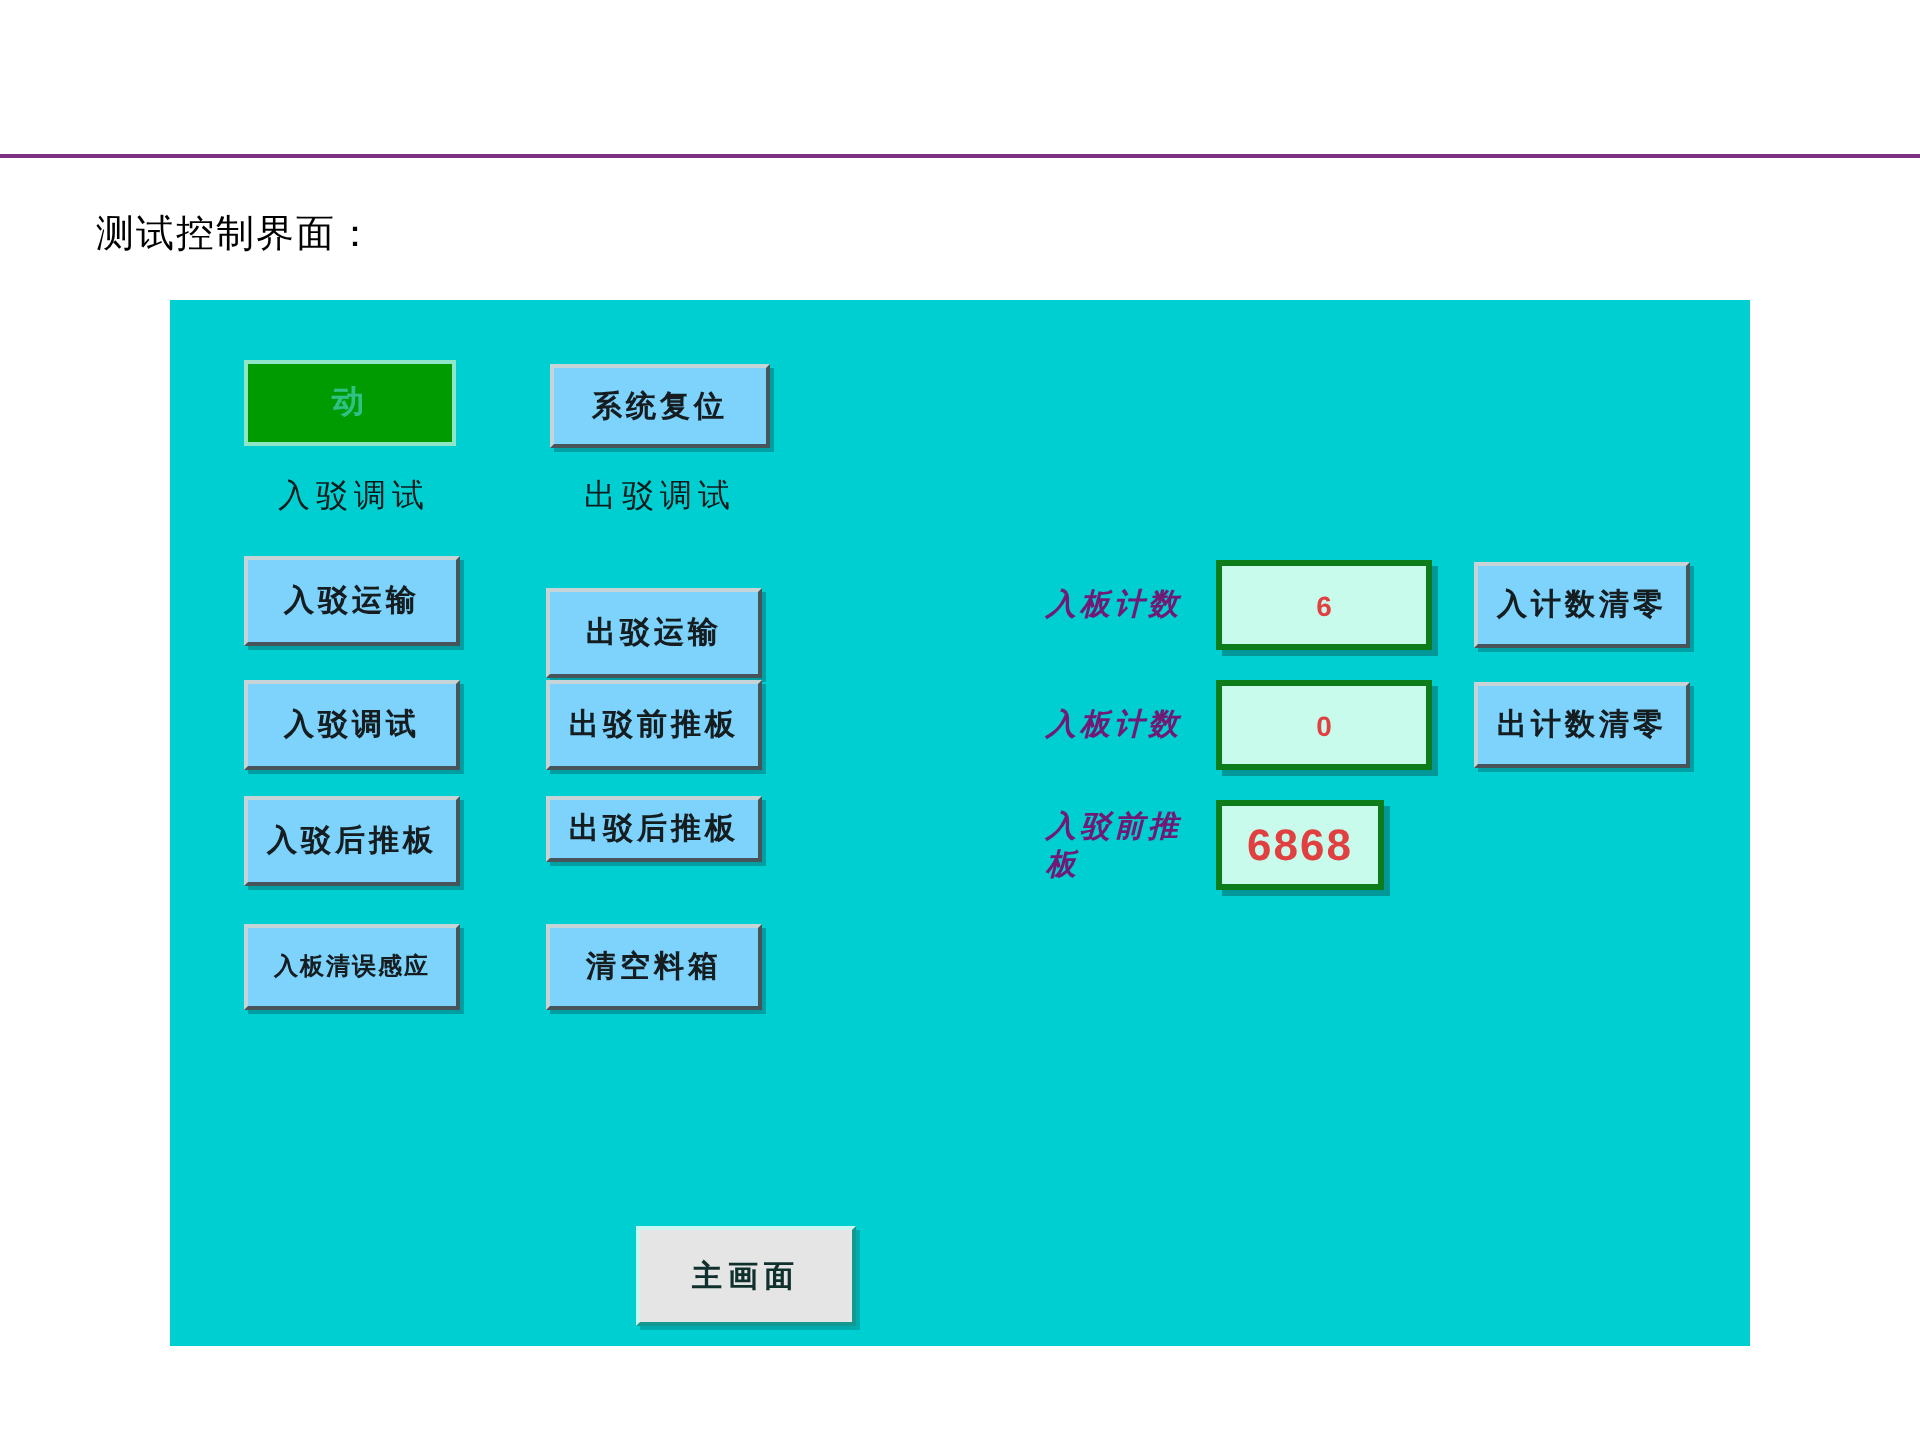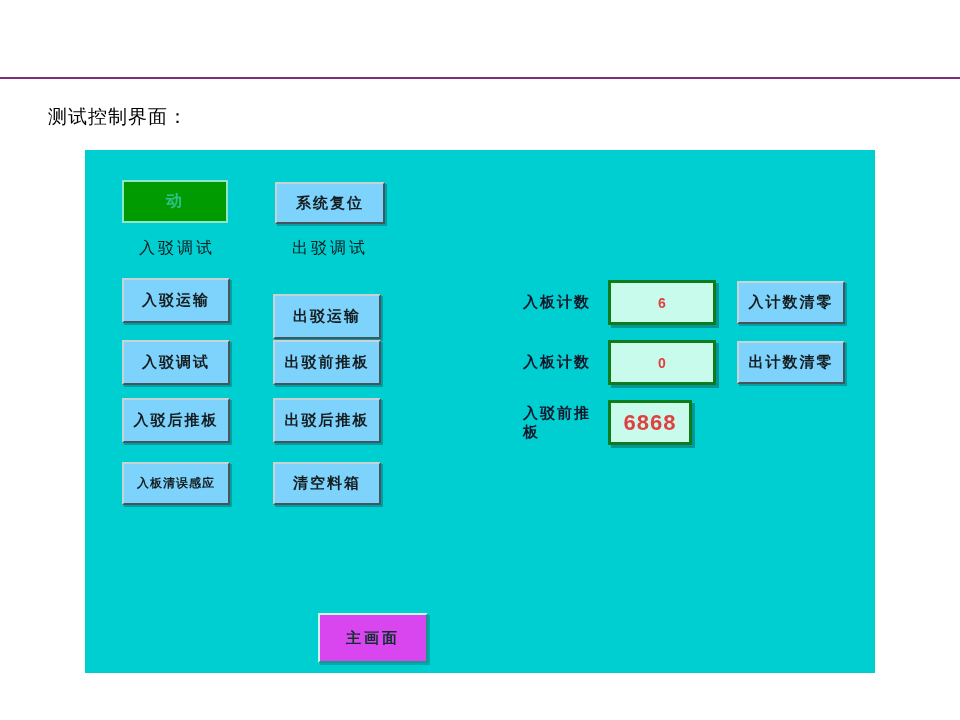--- a/index.html
+++ b/index.html
@@ -27,37 +27,37 @@
 
   .btn-green {
     background: #009b00;
     border: 2px solid #8fe5c8;
     color: #2fc187; font-weight: bold; font-size: 16px; letter-spacing: 2px;
     display: flex; align-items: center; justify-content: center;
     cursor: pointer;
   }
 
   .btn-cyan {
-    background: #d946ef;
+    background: #e5e5e5;
     border-top: 2px solid #c9f6f1; border-left: 2px solid #c9f6f1;
     border-bottom: 2px solid #15988f; border-right: 2px solid #15988f;
     box-shadow: 2px 2px 0 rgba(0,90,90,0.3);
     color: #10302e; font-weight: bold; font-size: 15px; letter-spacing: 3px;
     display: flex; align-items: center; justify-content: center;
     cursor: pointer;
   }
 
   .group-label {
     color: #0b1b1b; font-weight: normal; font-size: 16px; letter-spacing: 3px;
     display: flex; align-items: center; justify-content: center;
   }
 
   .counter-label {
-    color: #0f172a; font-weight: bold; font-size: 15px; letter-spacing: 2px;
-    display: flex; align-items: center;
+    color: #701a75; font-weight: bold; font-size: 15px; letter-spacing: 2px;
+    display: flex; align-items: center; font-style: italic;
   }
 
   .value-box {
     background: #c9fbec;
     border: 3px solid #0d7c1a;
     box-shadow: 3px 3px 0 rgba(6,96,96,0.5);
     display: flex; align-items: center; justify-content: center;
     color: #e04040; font-weight: bold; font-size: 14px;
   }
   .value-box.big { font-size: 22px; letter-spacing: 1px; }
@@ -77,21 +77,21 @@
   <div class="abs group-label" style="left:37px; top:87px; width:110px; height:22px;">入驳调试</div>
   <div class="abs group-label" style="left:190px; top:87px; width:110px; height:22px;">出驳调试</div>
 
   <div class="abs btn-gray" style="left:37px; top:128px; width:108px; height:45px;">入驳运输</div>
   <div class="abs btn-gray" style="left:37px; top:190px; width:108px; height:45px;">入驳调试</div>
   <div class="abs btn-gray" style="left:37px; top:248px; width:108px; height:45px;">入驳后推板</div>
   <div class="abs btn-gray small-text" style="left:37px; top:312px; width:108px; height:43px;">入板清误感应</div>
 
   <div class="abs btn-gray" style="left:188px; top:128px; width:108px; height:45px;margin-top:16px;">出驳运输</div>
   <div class="abs btn-gray" style="left:188px; top:190px; width:108px; height:45px;">出驳前推板</div>
-  <div class="abs btn-gray" style="left:188px; top:248px; width:108px; height:45px;">出驳后推板</div>
+  <div class="abs btn-gray" style="left:188px; top:248px; width:108px; height:33px;">出驳后推板</div>
   <div class="abs btn-gray" style="left:188px; top:312px; width:108px; height:43px;">清空料箱</div>
 
   <div class="abs counter-label" style="left:438px; top:130px; width:84px; height:45px;">入板计数</div>
   <div class="abs value-box" style="left:523px; top:130px; width:108px; height:45px;">6</div>
   <div class="abs btn-gray" style="left:652px; top:131px; width:108px; height:43px;">入计数清零</div>
 
   <div class="abs counter-label" style="left:438px; top:190px; width:84px; height:45px;">入板计数</div>
   <div class="abs value-box" style="left:523px; top:190px; width:108px; height:45px;">0</div>
   <div class="abs btn-gray" style="left:652px; top:191px; width:108px; height:43px;">出计数清零</div>
 

